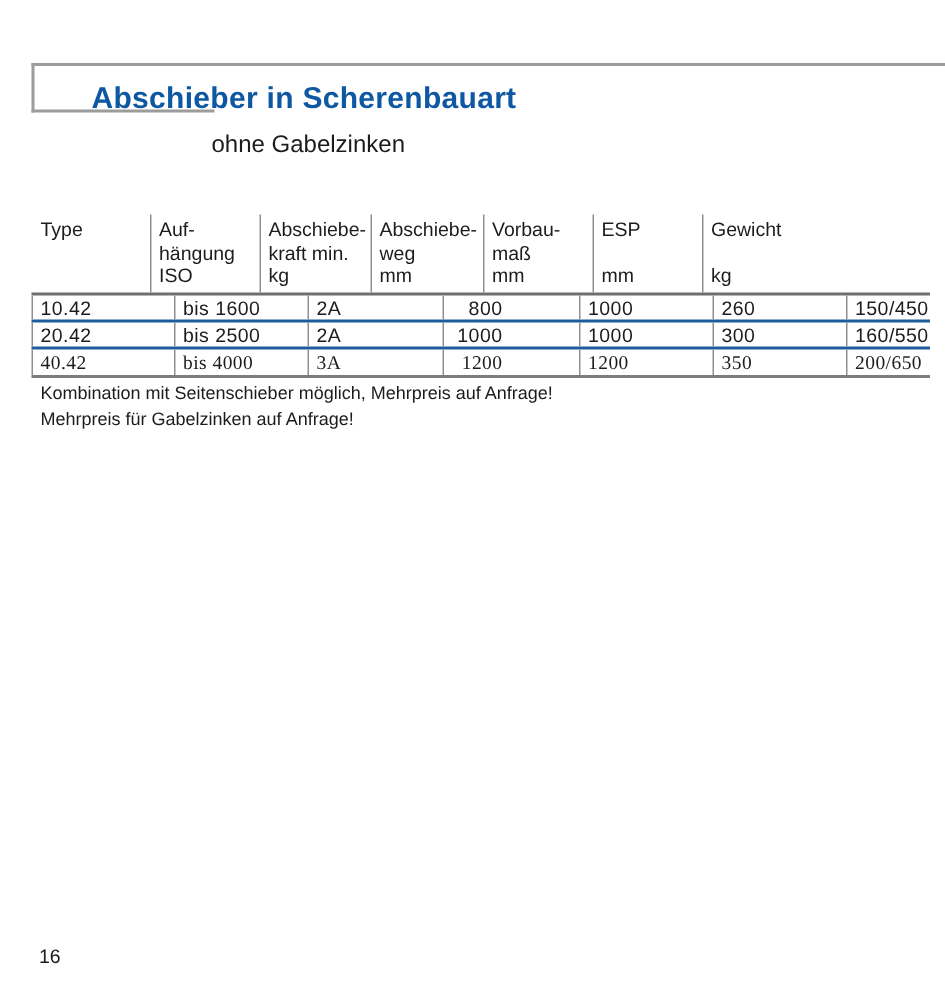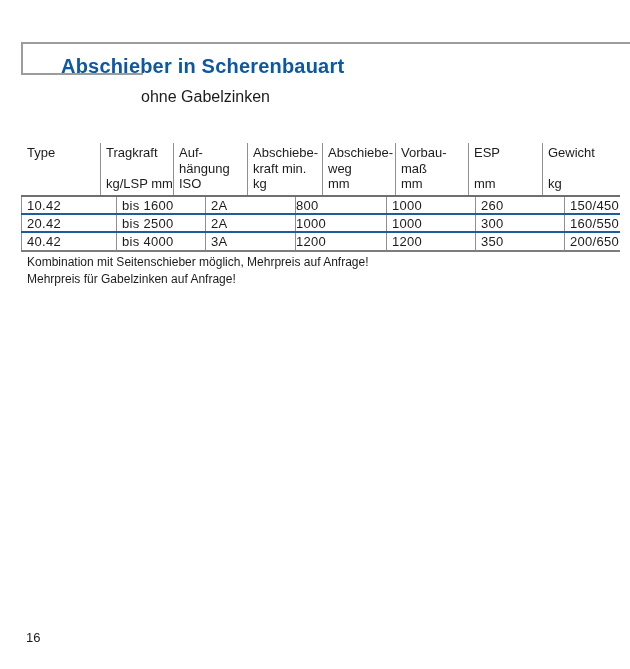--- a/index.html
+++ b/index.html
@@ -56,29 +56,29 @@
     border-top:2px solid var(--table-edge-gray);
     border-bottom:2px solid #7d7d7d;
   }
   .trow{
     display:grid;
     grid-template-columns:79px 73px 74px 75px 73px 73px 74px 78px;
     height:18px;
     gap:16px;
   }
   .trow.sep{border-bottom:2px solid var(--row-line-blue);}
-  .trow:last-child{height:17px;}
+  .trow:last-child{height:17px;font-family:Liberation Serif, serif;}
   .tcell{
     border-left:1px solid var(--sep-gray);
     padding:1px 0 0 5px;
     font-size:13px;line-height:15px;
     letter-spacing:0.3px;
     white-space:nowrap;
   }
-  .trow > .tcell:nth-child(4){padding-right:35px;padding-left:0;}
+  .trow > .tcell:nth-child(4){text-align:right;padding-right:35px;padding-left:0;}
 
   .notes{position:absolute;left:27px;top:254px;font-size:12px;line-height:17px;}
   .note-line{white-space:nowrap;}
 
   .page-number{position:absolute;left:26px;top:630px;font-size:13px;}
 </style>
 </head>
 <body>
 
 <div class="page">
@@ -89,25 +89,20 @@
 
   <div class="title">Abschieber in Scherenbauart</div>
   <div class="subtitle">ohne Gabelzinken</div>
 
   <div class="spec-table">
     <div class="thead">
       <div class="hcell">
         <div class="hline">Type</div>
         <div class="hline"></div>
         <div class="hline"></div>
-      </div>
-      <div class="hcell">
-        <div class="hline">Tragkraft</div>
-        <div class="hline"></div>
-        <div class="hline">kg/LSP mm</div>
       </div>
       <div class="hcell">
         <div class="hline">Auf-</div>
         <div class="hline">hängung</div>
         <div class="hline">ISO</div>
       </div>
       <div class="hcell">
         <div class="hline">Abschiebe-</div>
         <div class="hline">kraft min.</div>
         <div class="hline">kg</div>

